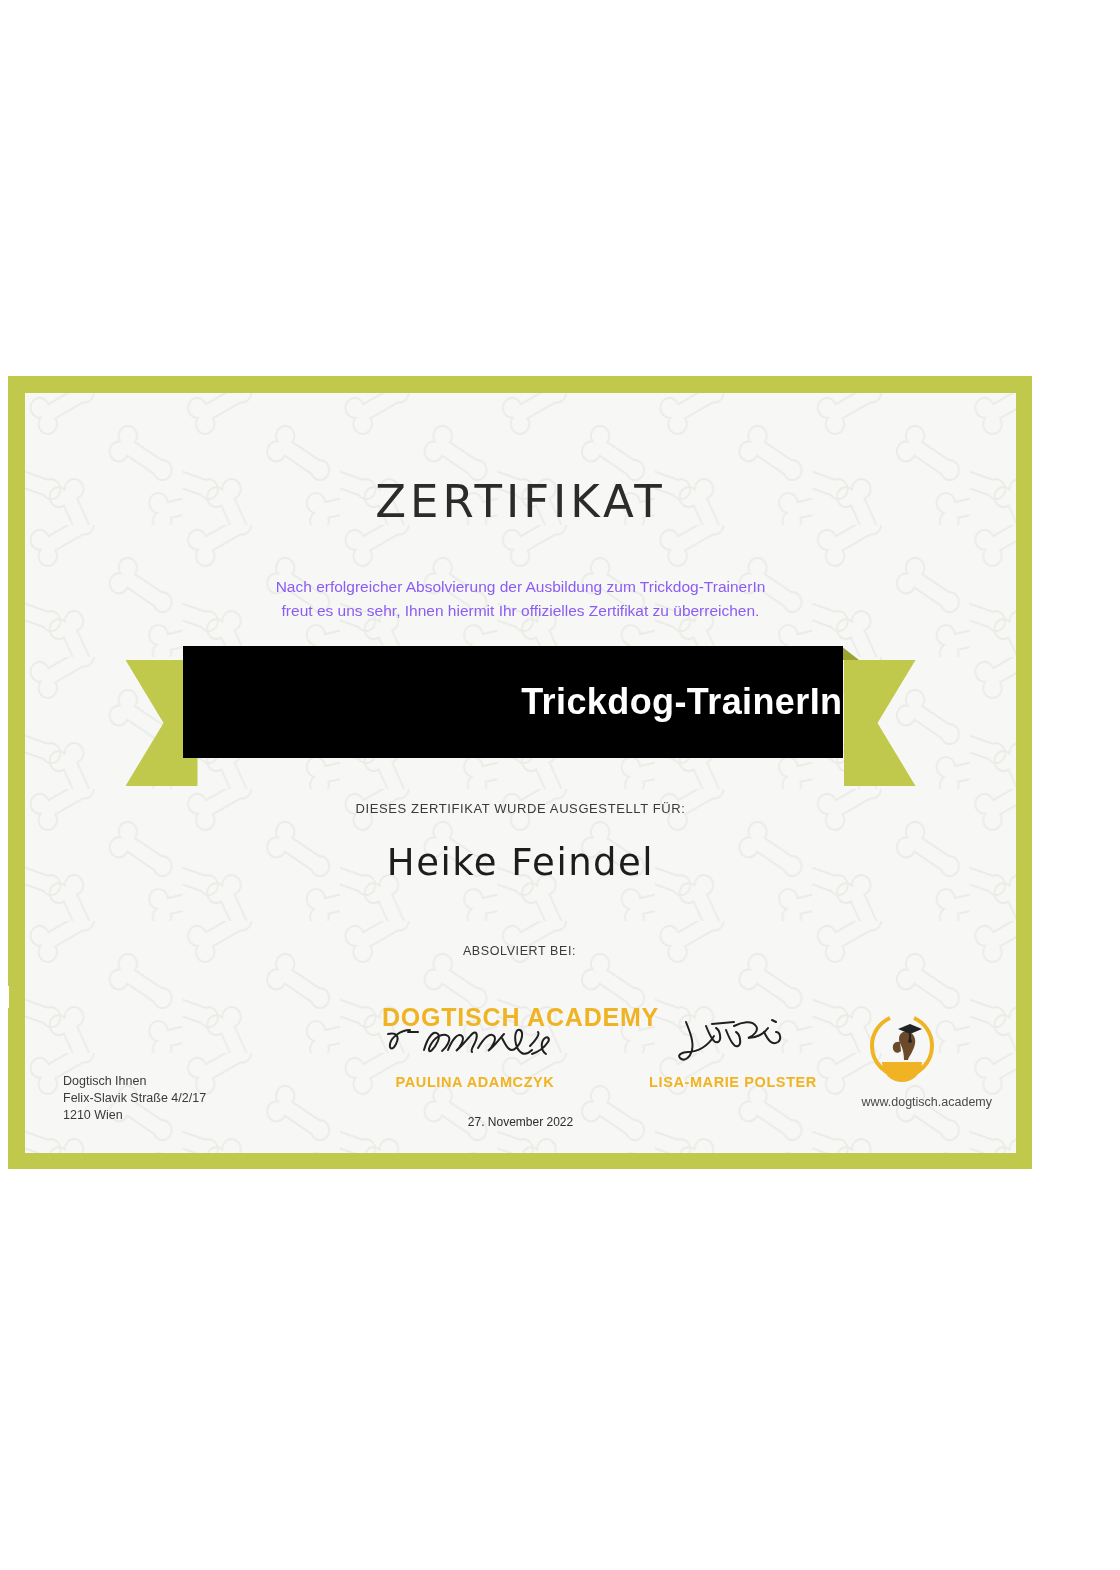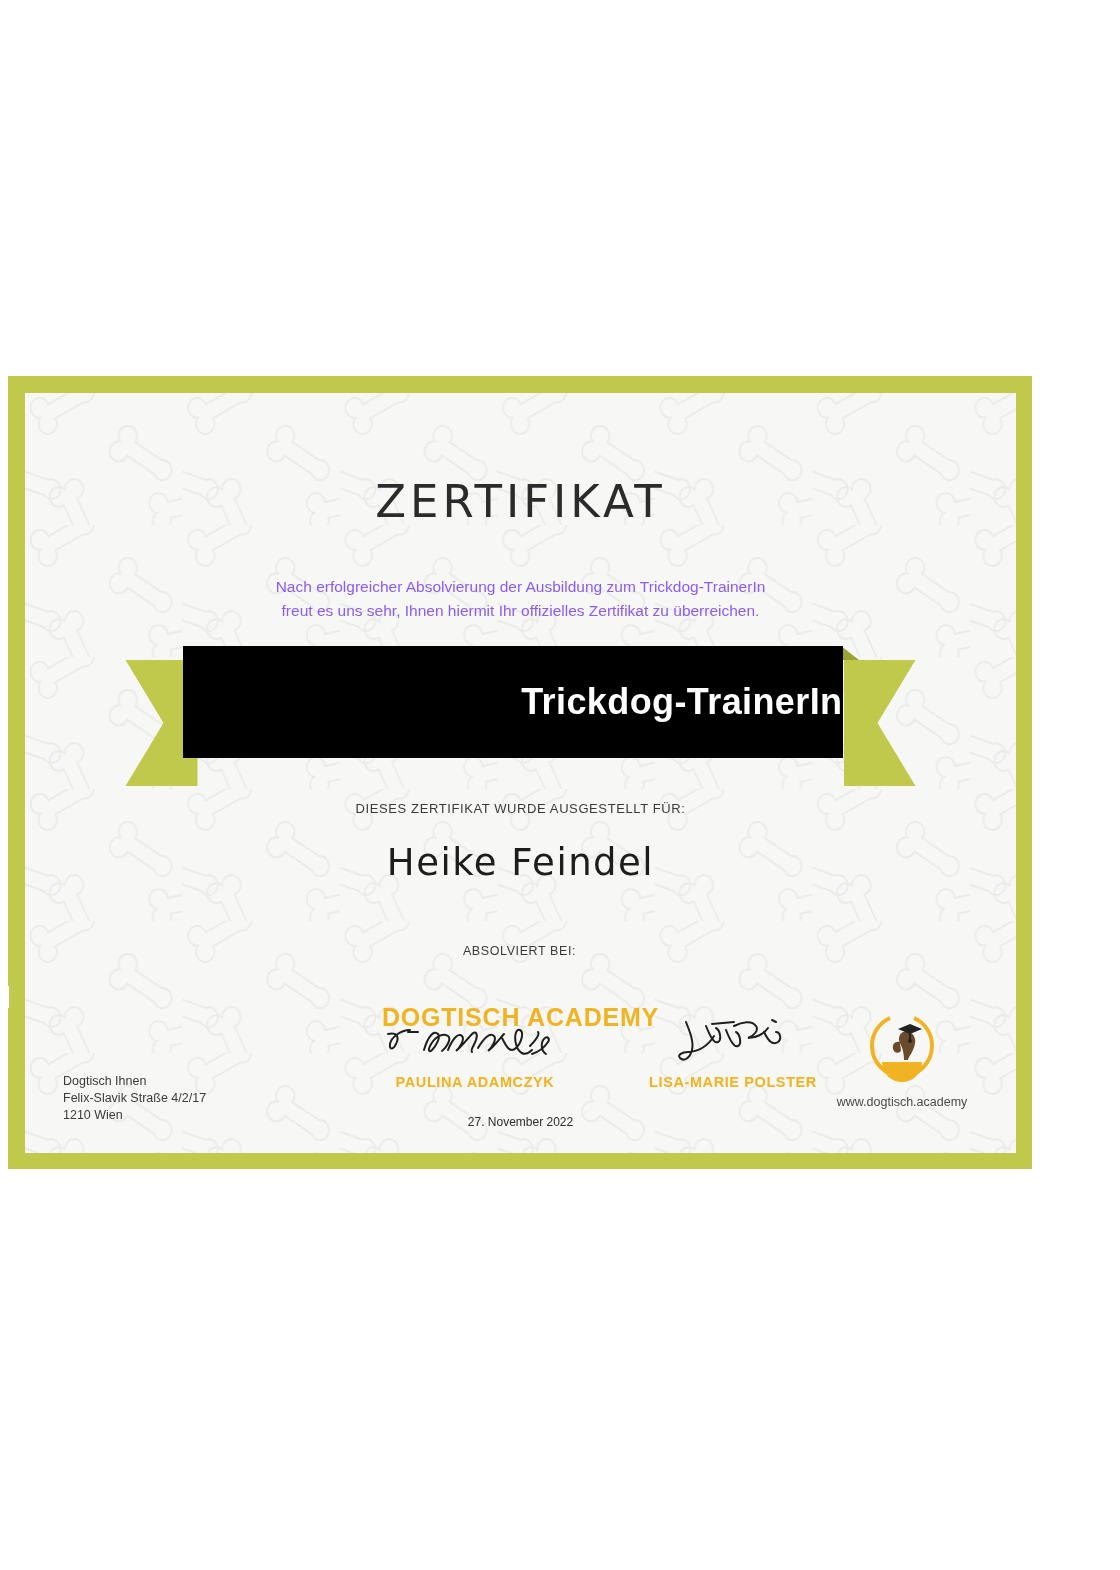--- a/index.html
+++ b/index.html
@@ -225,21 +225,21 @@
     font-size: 12px;
     color: #2d2d2d;
   }
 
   
   .logo-wrap {
     position: absolute;
     right: 24px;
     top: 622px;
     width: 180px;
-    text-align: center;
+    text-align: right;
   }
   .logo-mark {
     height: 74px;
     display: flex;
     align-items: center;
     justify-content: center;
   }
   .logo-url {
     margin-top: 6px;
     font-size: 12.5px;

